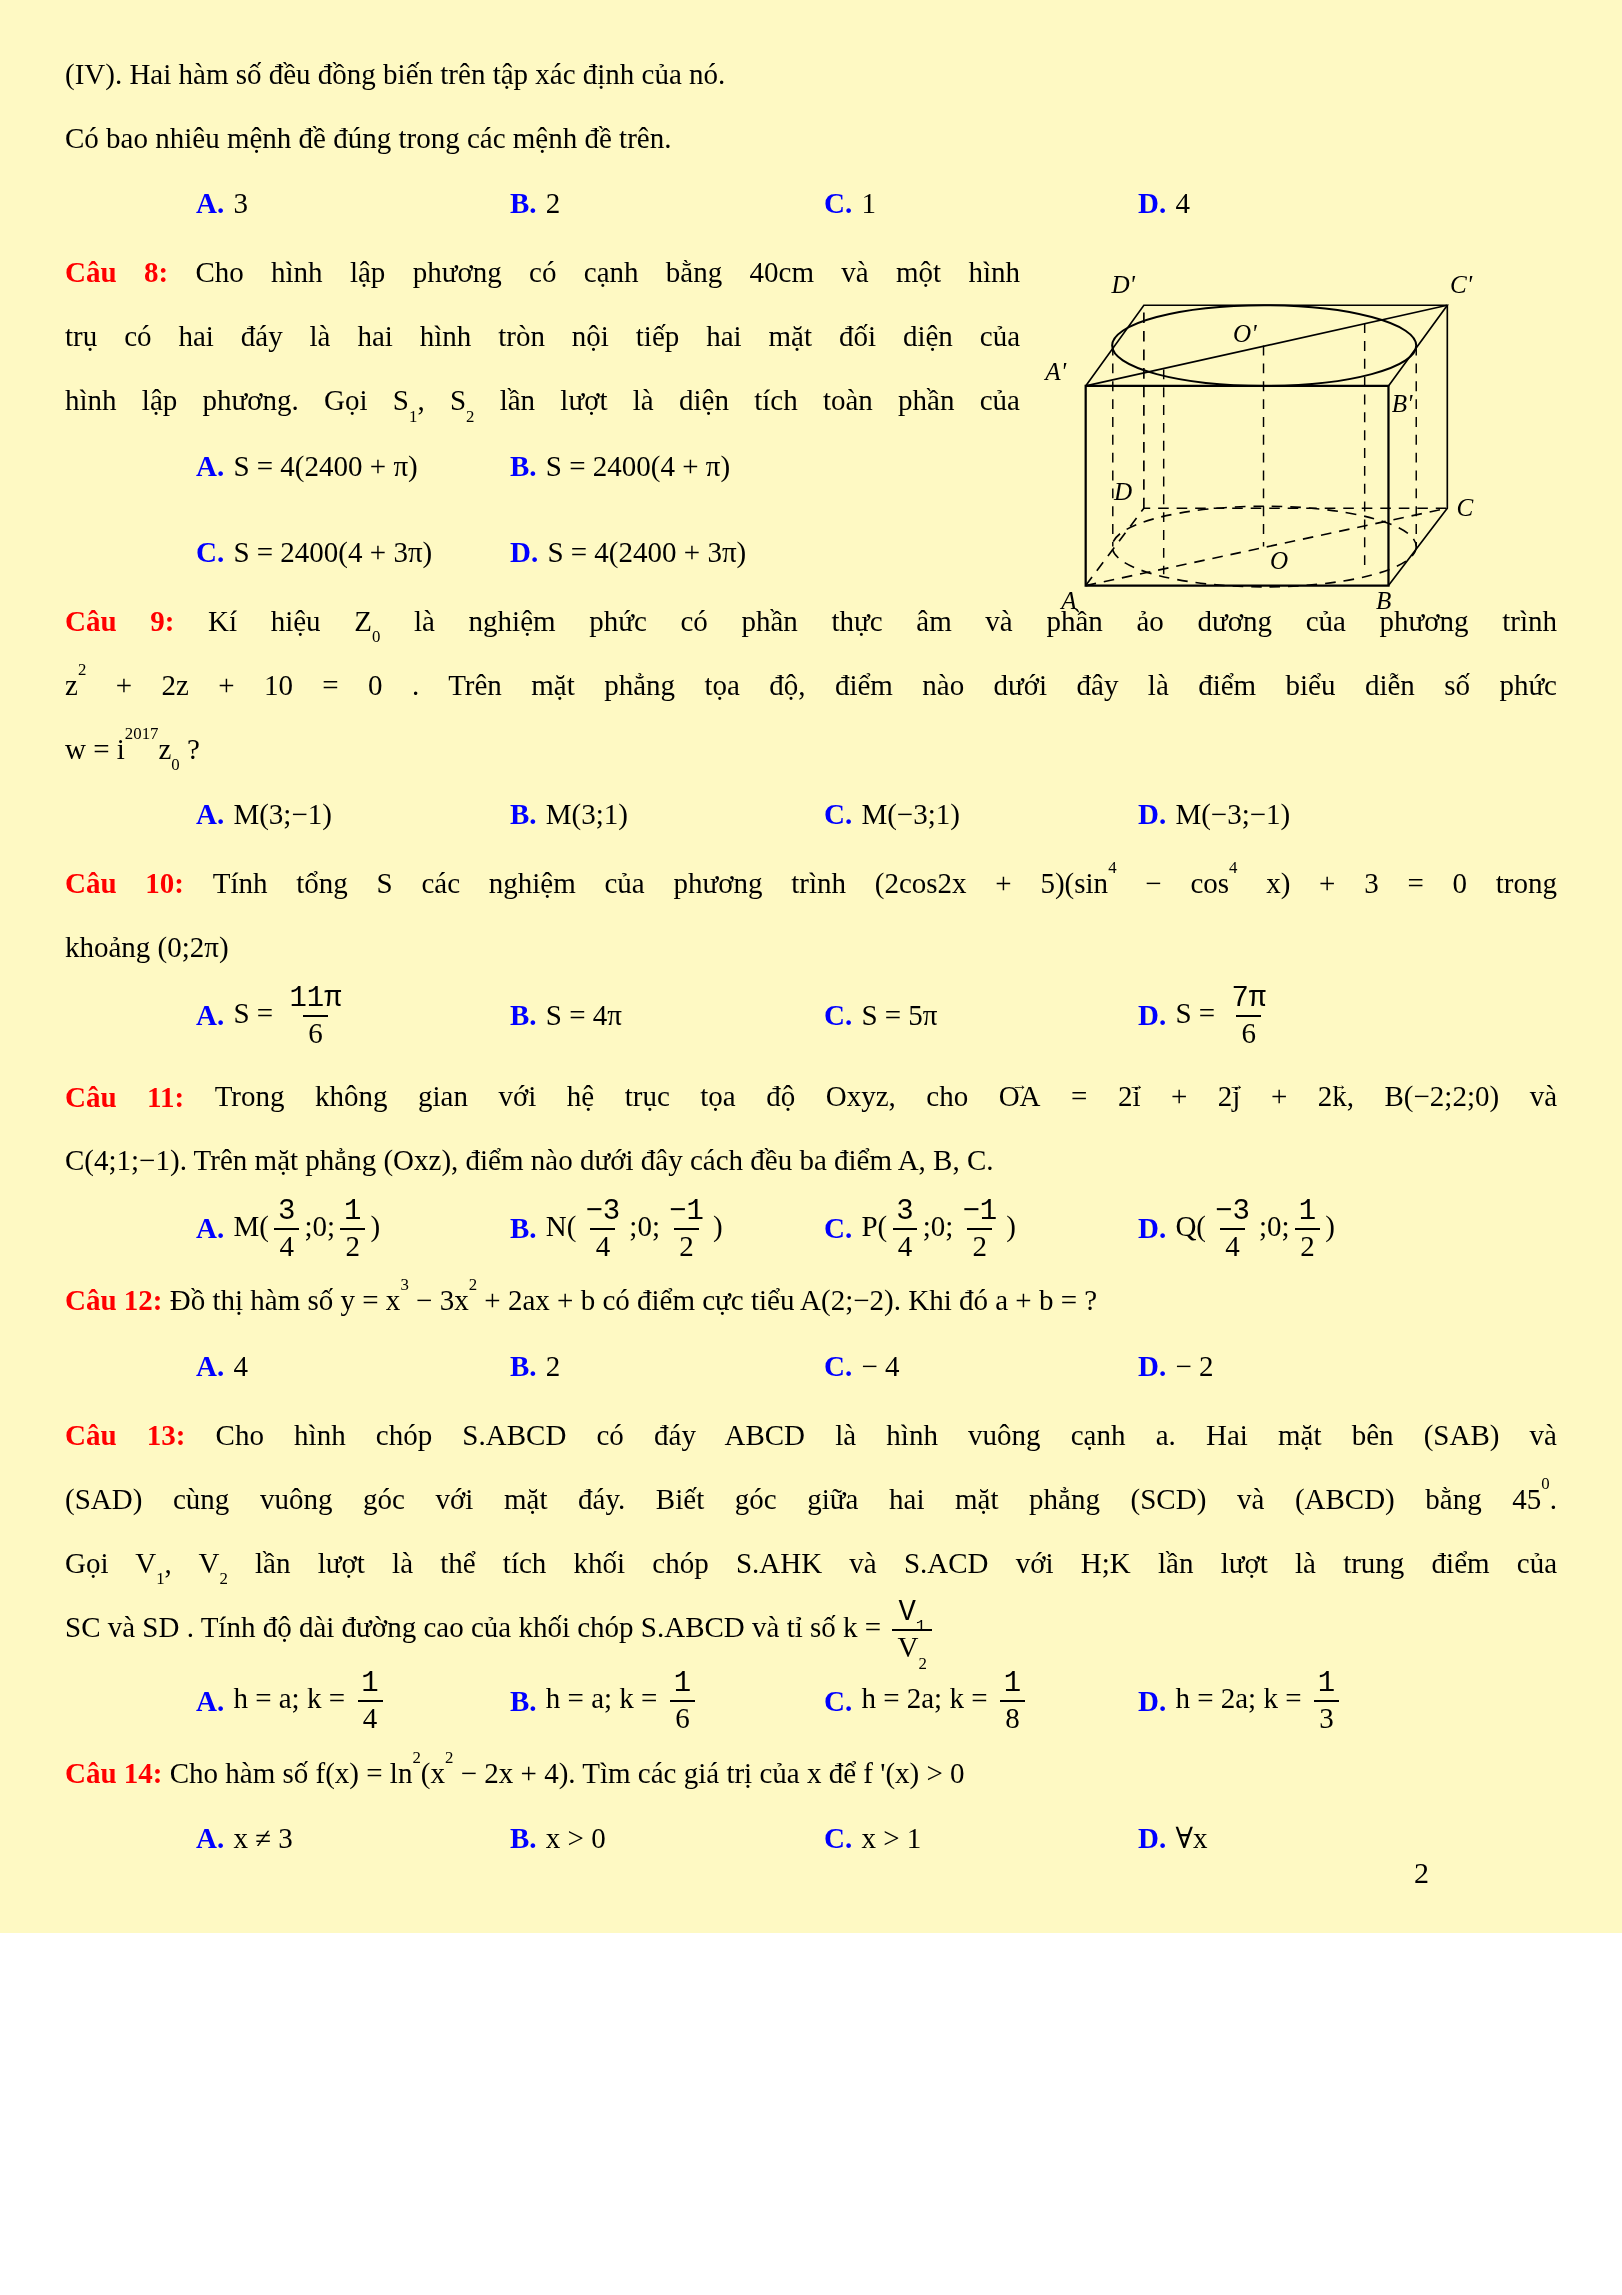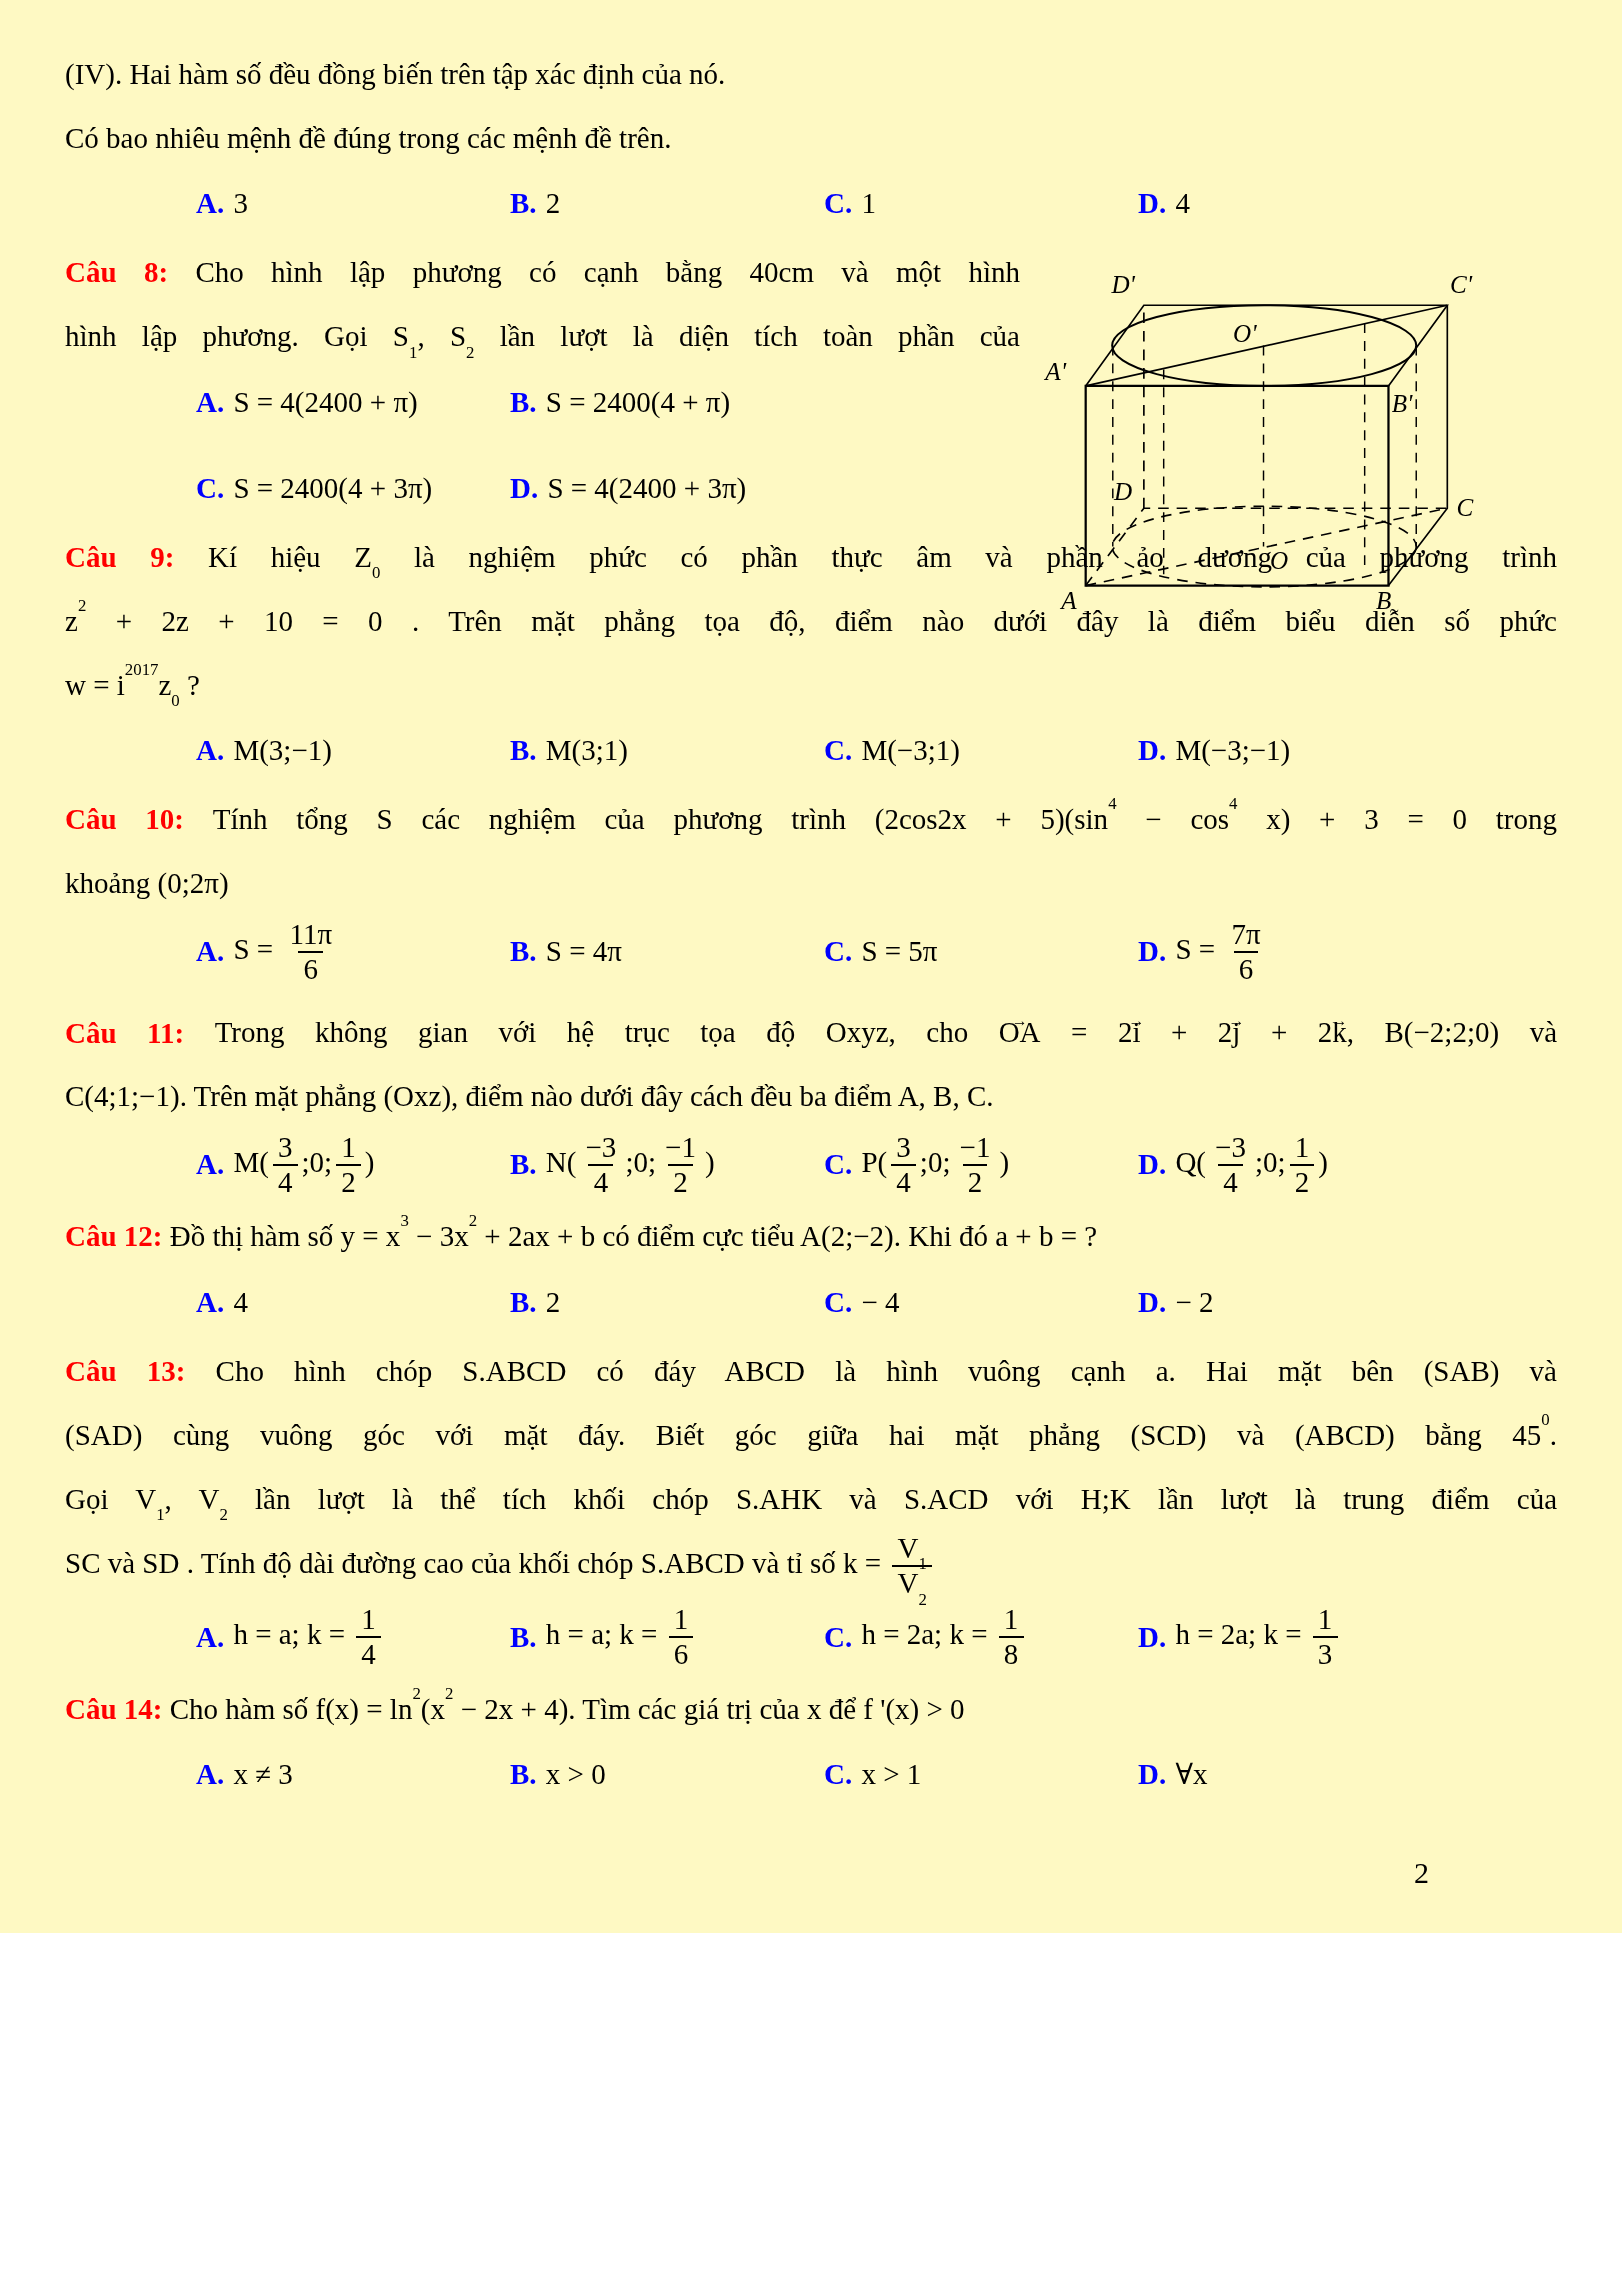--- a/index.html
+++ b/index.html
@@ -21,21 +21,21 @@
   .qline.j{text-align:justify;text-align-last:justify;}
   .qlabel{color:var(--red);font-weight:700;}
   .answers{display:grid;margin:1.3px 0 5.2px 0;padding-left:131px;align-items:center;}
   .answers.c4{grid-template-columns:314px 314px 314px 1fr;}
   .answers.c2{grid-template-columns:314px 1fr;row-gap:22px;}
   .answers .answer{white-space:nowrap;line-height:64px;min-height:64px;display:flex;align-items:center;}
   .aletter{color:var(--blue);font-weight:700;margin-right:9.2px;}
   sup{font-size:0.58em;position:relative;top:-0.55em;line-height:0;}
   sub{font-size:0.58em;position:relative;bottom:-0.28em;line-height:0;}
   .frac{display:inline-flex;flex-direction:column;align-items:center;vertical-align:middle;line-height:1.15;margin:0 3.9px;text-align:center;}
-  .frac .num{padding:0 5.2px;}
+  .frac .num{padding:0 5.2px;font-family:Liberation Mono, monospace;}
   .frac .den{border-top:2px solid currentColor;padding:0 5.2px;}
   .vec{position:relative;display:inline-block;margin-top:0.3em;}
   .vec::after{content:"\2192";position:absolute;left:50%;top:-0.72em;transform:translateX(-50%);font-size:0.55em;}
   .figure-wrap{position:absolute;left:1039px;top:257px;width:494px;height:357px;}
   .figure-wrap svg{width:100%;height:100%;}
   .fig-label{font-style:italic;font-size:38px;fill:#000;font-family:"Liberation Serif","DejaVu Serif",serif;}
   .pageno{position:absolute;right:194px;bottom:43px;font-size:30px;}
 </style>
 </head>
 <body>
@@ -62,20 +62,21 @@
             <div class="answer">
               <span class="aletter">D.</span>
               <span>4</span>
             </div>
           </div>
         </section>
       </div>
     <div id="questions">
         <section class="qblock" style="width: 955px;">
           <div class="qline j"><span class="qlabel">Câu 8: </span><span>Cho hình lập phương có cạnh bằng 40cm và một hình</span></div>
+          <div class="qline j"><span>trụ có hai đáy là hai hình tròn nội tiếp hai mặt đối diện của</span></div>
           <div class="qline j"><span>hình lập phương. Gọi S<sub>1</sub>, S<sub>2</sub> lần lượt là diện tích toàn phần của</span></div>
           <div class="answers c2">
             <div class="answer">
               <span class="aletter">A.</span>
               <span>S = 4(2400 + π)</span>
             </div>
             <div class="answer">
               <span class="aletter">B.</span>
               <span>S = 2400(4 + π)</span>
             </div>

